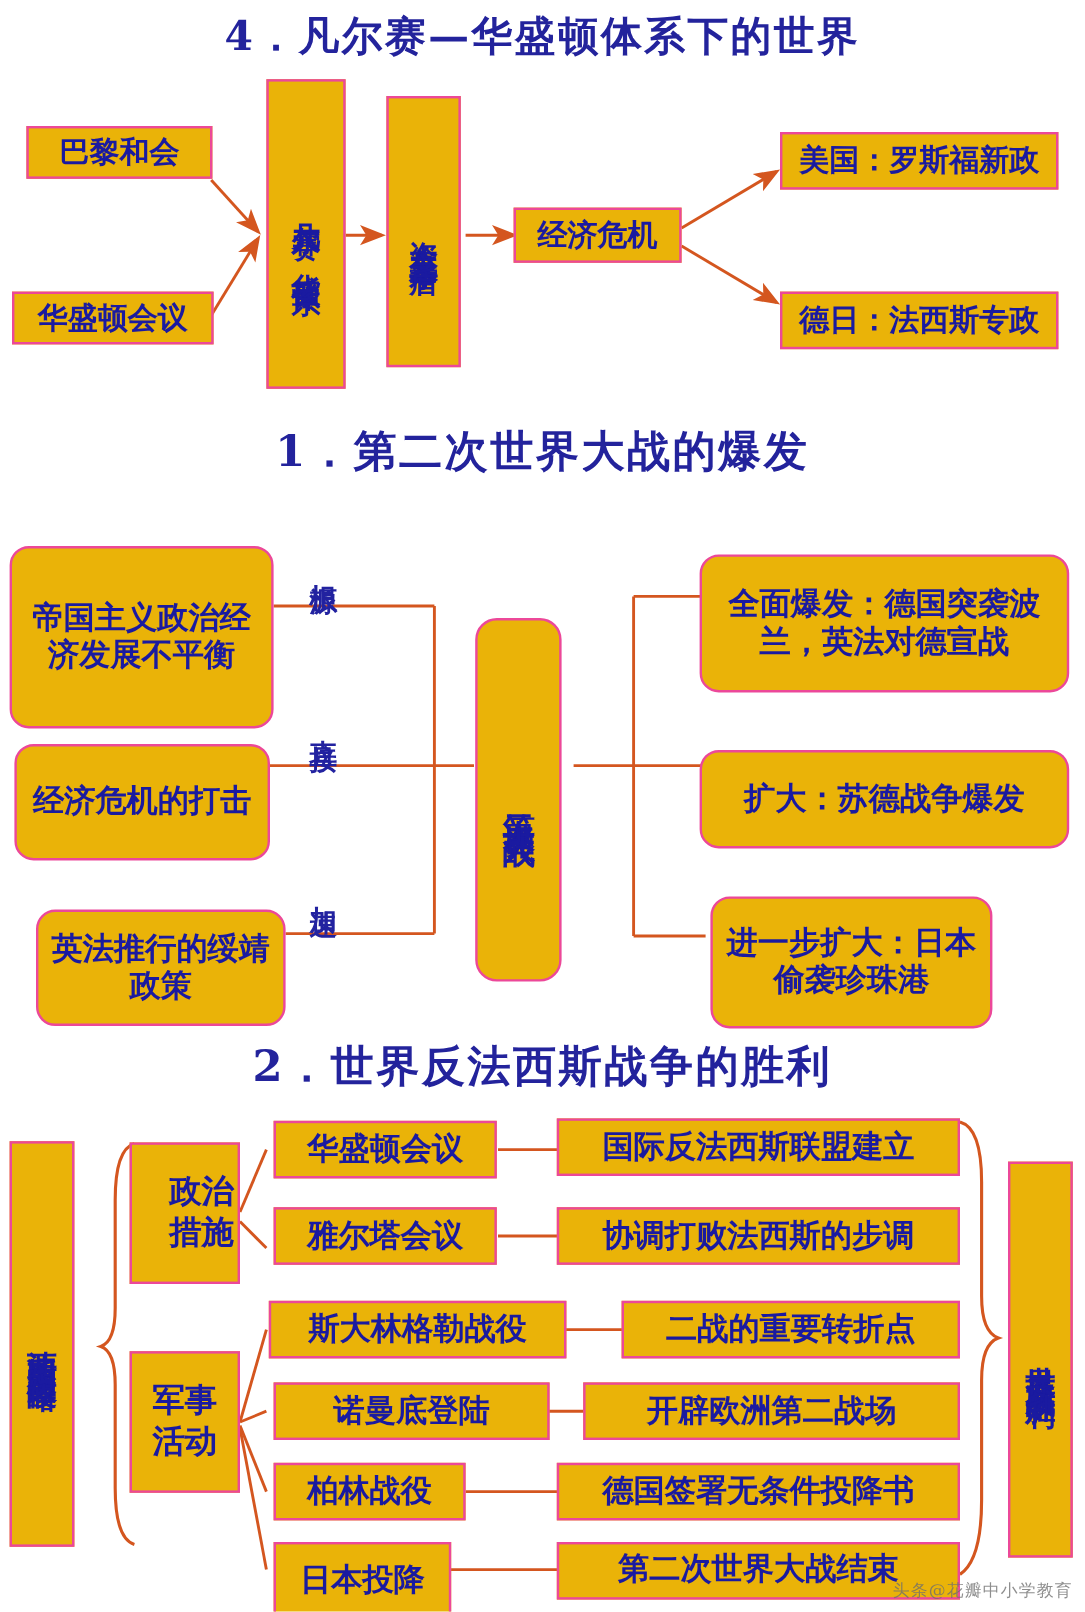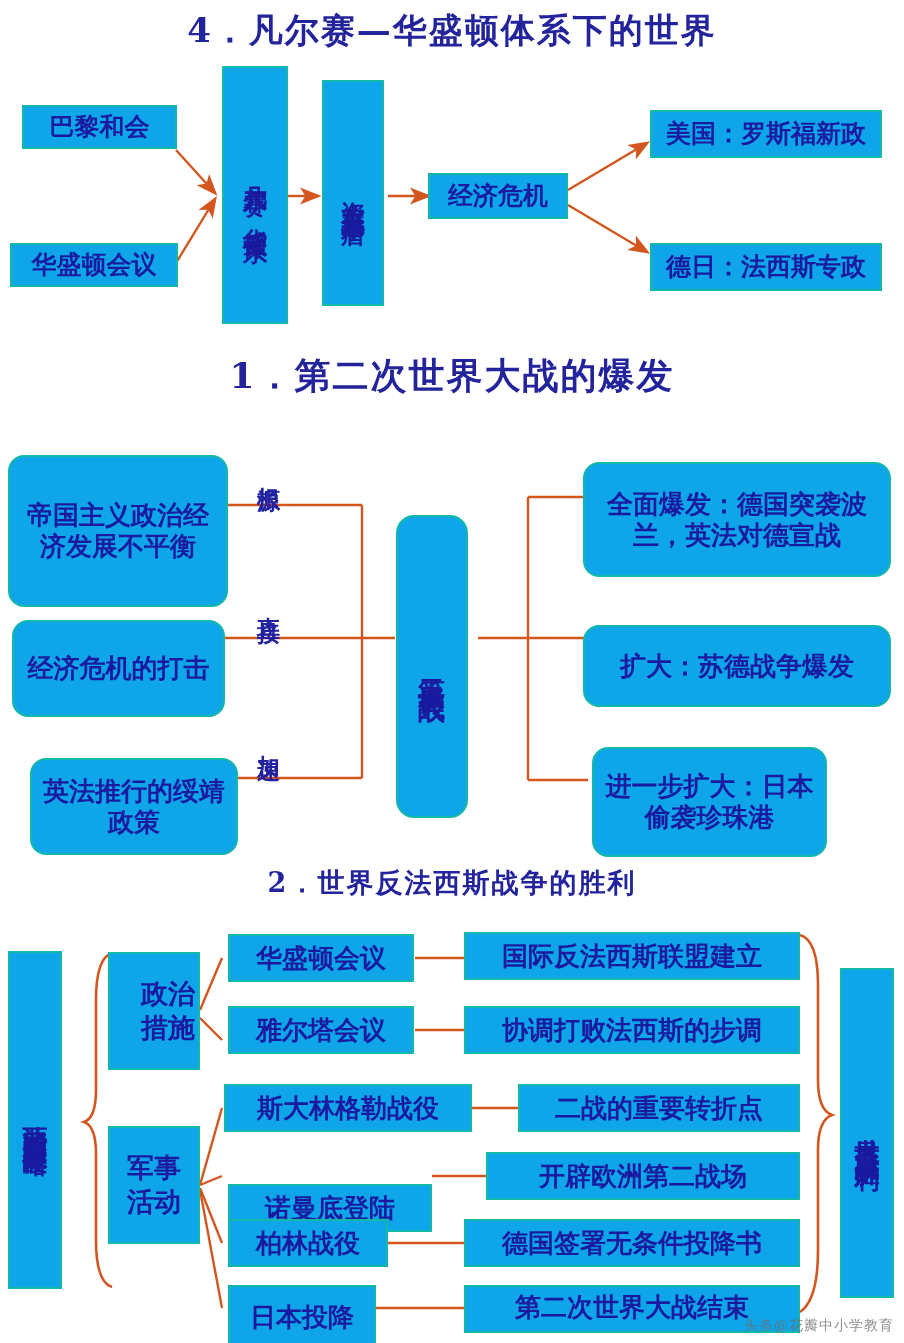--- a/index.html
+++ b/index.html
@@ -19,28 +19,28 @@
     width:100%;
     text-align:center;
     font-family:"DejaVu Serif","Liberation Serif",serif;
     font-weight:bold;
     color:#23239c;
     letter-spacing:2px;
     white-space:nowrap;
   }
   #title-4{top:8px;font-size:34px;}
   #title-1{top:352px;font-size:36px;}
-  #title-2{top:865px;font-size:27px;}
+  #title-2{top:865px;font-size:36px;}
 
   
   .box{
     position:absolute;
     box-sizing:border-box;
-    border:2px solid #14b8a6;
-    background:#0ea5e9;
+    border:2px solid #ec4899;
+    background:#eab308;
     color:#1a1aa0;
     font-family:"DejaVu Serif","Liberation Serif",serif;
     font-weight:bold;
     display:flex;
     align-items:center;
     justify-content:center;
     text-align:center;
     line-height:1.18;
     z-index:3;
   }
@@ -186,21 +186,21 @@
   <div class="box" style="left:228px;top:1006px;width:186px;height:48px;font-size:26px;">雅尔塔会议</div>
   <div class="box" style="left:464px;top:1006px;width:336px;height:48px;font-size:26px;">协调打败法西斯的步调</div>
 
   <div class="box" style="left:108px;top:1126px;width:92px;height:118px;font-size:27px;writing-mode:horizontal-tb;">
     <span style="display:block;width:2.1em;line-height:1.25;">军事活动</span>
   </div>
 
   <div class="box" style="left:224px;top:1084px;width:248px;height:48px;font-size:26px;text-align:center;">斯大林格勒战役</div>
   <div class="box" style="left:518px;top:1084px;width:282px;height:48px;font-size:26px;">二战的重要转折点</div>
 
-  <div class="box" style="left:228px;top:1152px;width:204px;height:48px;font-size:26px;margin-top:32px;">诺曼底登陆</div>
+  <div class="box" style="left:228px;top:1152px;width:230px;height:48px;font-size:26px;">诺曼底登陆</div>
   <div class="box" style="left:486px;top:1152px;width:314px;height:48px;font-size:26px;">开辟欧洲第二战场</div>
 
   <div class="box" style="left:228px;top:1219px;width:160px;height:48px;font-size:26px;">柏林战役</div>
   <div class="box" style="left:464px;top:1219px;width:336px;height:48px;font-size:26px;">德国签署无条件投降书</div>
 
   <div class="box" style="left:228px;top:1285px;width:148px;height:64px;font-size:26px;">日本投降</div>
   <div class="box" style="left:464px;top:1285px;width:336px;height:48px;font-size:26px;font-family:Liberation Mono, monospace;">第二次世界大战结束</div>
 
   <div class="watermark">头条@花瓣中小学教育</div>
 

